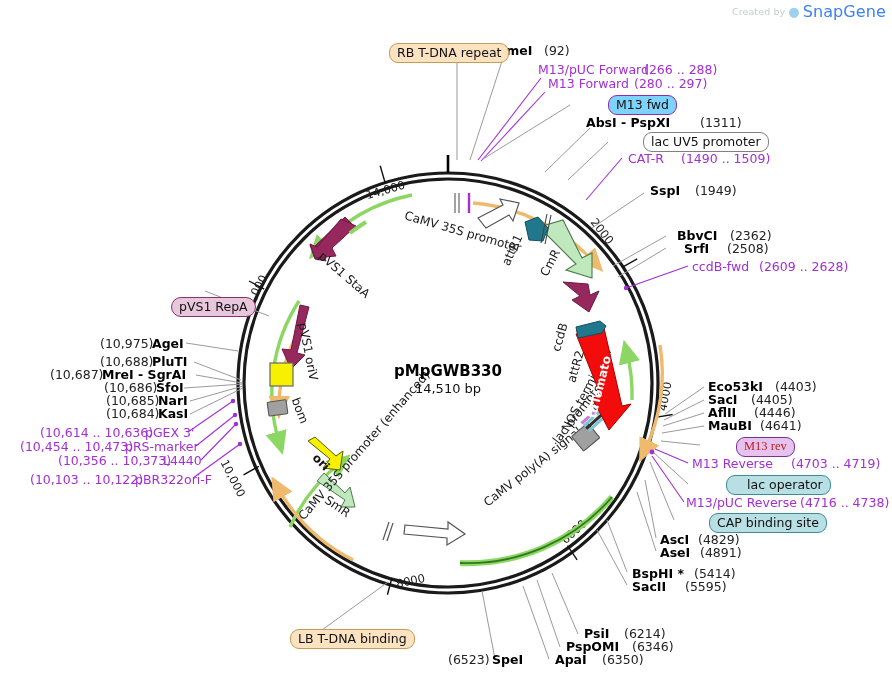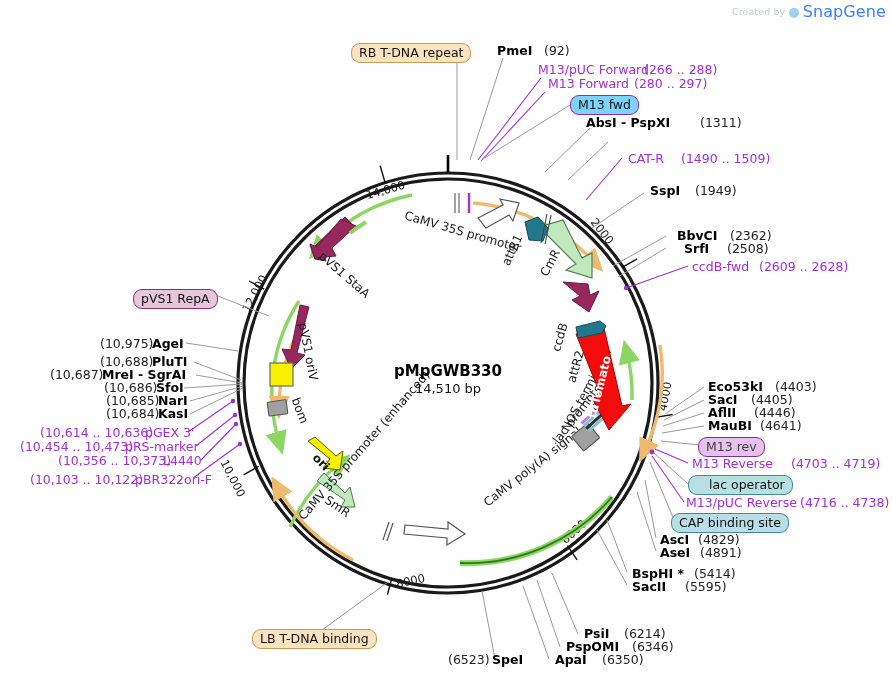--- a/index.html
+++ b/index.html
@@ -37,37 +37,37 @@
     padding: 1px 7px 2px 7px;
     border-radius: 9px;
     border: 1px solid #777;
     background: #fff;
     white-space: nowrap;
     line-height: 15px;
     color: #111;
   }
   .bx-tan   { background: #fbe2c0; border-color: #c79a56; color: #111; }
   .bx-purp  { background: #7dd3fc; border-color: #8e2fa6; color: #111; }
-  .bx-purp2 { background: #e6c3ef; border-color: #7d2f96; color: #404040; }
+  .bx-purp2 { background: #e6c3ef; border-color: #7d2f96; color: #b91c1c; font-family: Liberation Serif, serif; }
   .bx-teal  { background: #b8dfe4; border-color: #3d8b96; color: #111; }
   .bx-gray  { background: #ffffff; border-color: #808080; color: #111; }
   .bx-pink  { background: #e8c7dd; border-color: #8c2f6b; color: #111; }
 
   .watermark {
     position: absolute; right: 6px; top: 2px;
     font-family: "DejaVu Sans", sans-serif;
     font-size: 9.5px; color: #c8ccd2;
     letter-spacing: .1px;
     display: flex; align-items: center; gap: 3px;
   }
   .watermark .wm-brand { color: #3b82f6; font-size: 16px; font-weight: normal; }
   .watermark .wm-drop { color: #9fd0f0; font-size: 13px; line-height: 1; }
 
   .txtlayer { position: absolute; left:0; top:0; width:892px; height:677px; pointer-events:none; }
-  .txtlayer > * { pointer-events: auto; }
+  .txtlayer > * { pointer-events: auto; margin-left: 38px; }
 </style>
 </head>
 <body>
 
 <div id="stage">
 
   <svg id="map" viewBox="0 0 892 677">
     <defs>
       <marker id="ah-or" markerWidth="7" markerHeight="7" refX="3" refY="3.2" orient="auto">
         <path d="M0,0 L7,3.2 L0,6.4 Z" fill="#f0ba6e"></path>
@@ -419,21 +419,22 @@
       <text class="t-primer" x="163" y="465">L4440</text>
 
       <text class="t-primer" x="30" y="484">(10,103 .. 10,122)</text>
       <text class="t-primer" x="135" y="484">pBR322ori-F</text>
     </g>
   </svg>
 
   <div class="txtlayer">
     <div class="boxlbl bx-tan" style="left:351px; top:43px;">RB T-DNA repeat</div>
     <div class="boxlbl bx-purp" style="left:570px; top:95px;">M13 fwd</div>
-    <div class="boxlbl bx-pink" style="left:133px; top:289px;">pVS1 RepA</div>
+    <div class="boxlbl bx-gray" style="left:605px; top:132px;">lac UV5 promoter</div>
+    <div class="boxlbl bx-pink" style="left:133px; top:297px;border-radius:10px;">pVS1 RepA</div>
     <div class="boxlbl bx-purp2" style="left:698px; top:437px;">M13 rev</div>
     <div class="boxlbl bx-teal" style="left:688px; top:475px;padding-left:20px;">lac operator</div>
     <div class="boxlbl bx-teal" style="left:671px; top:513px;">CAP binding site</div>
     <div class="boxlbl bx-tan" style="left:252px; top:629px;">LB T-DNA binding</div>
   </div>
 
   <div class="watermark">
     <span>Created by</span>
     <span class="wm-drop">●</span>
     <span class="wm-brand">SnapGene</span>

